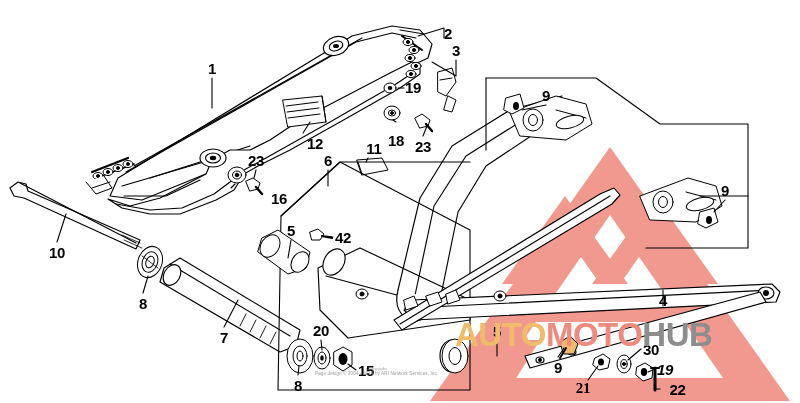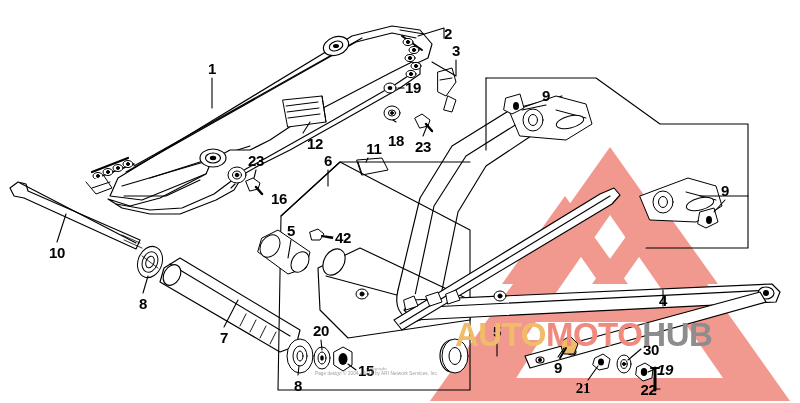--- a/index.html
+++ b/index.html
@@ -416,21 +416,21 @@
   <div class="callout" style="left:315px; top:143px;">12</div>
   <div class="callout" style="left:57px;  top:252px;">10</div>
   <div class="callout" style="left:558px; top:367px;">9</div>
   <div class="callout" style="left:366px; top:370px;text-align:center;">15</div>
   <div class="callout" style="left:247px; top:198px;margin-left:32px;">16</div>
   <div class="callout" style="left:321px; top:330px;">20</div>
   <div class="callout" style="left:396px; top:140px;">18</div>
   <div class="callout" style="left:665px; top:369px;font-style:italic;">19</div>
   <div class="callout" style="left:651px; top:349px;">30</div>
   <div class="callout" style="left:583px; top:388px;font-family:Liberation Serif, serif;">21</div>
-  <div class="callout" style="left:636px; top:389px;padding-left:25px;">22</div>
+  <div class="callout" style="left:665px; top:389px;padding-left:25px;">22</div>
   <div class="callout" style="left:256px; top:160px;">23</div>
   <div class="callout" style="left:423px; top:146px;">23</div>
   <div class="callout" style="left:343px; top:237px;">42</div>
 
   <div class="copyright-block" style="left:315px; top:366px;">
     <div class="copyright-title">Copyright</div>
     <div class="copyright-line">Page design © 2004 - 2014 by ARI Network Services, Inc.</div>
   </div>
 
   <div class="wm-text">

